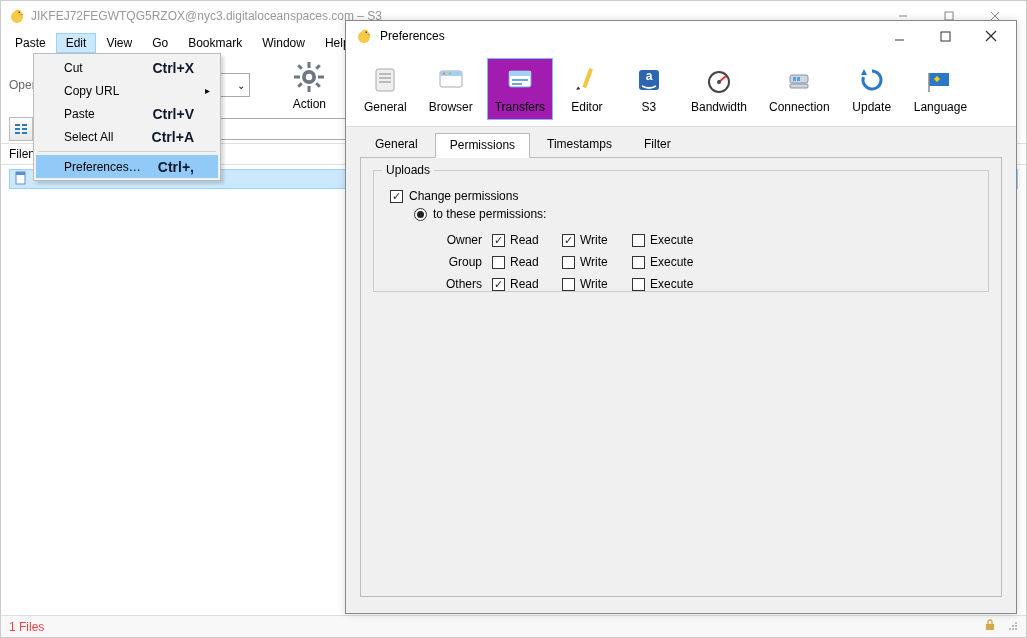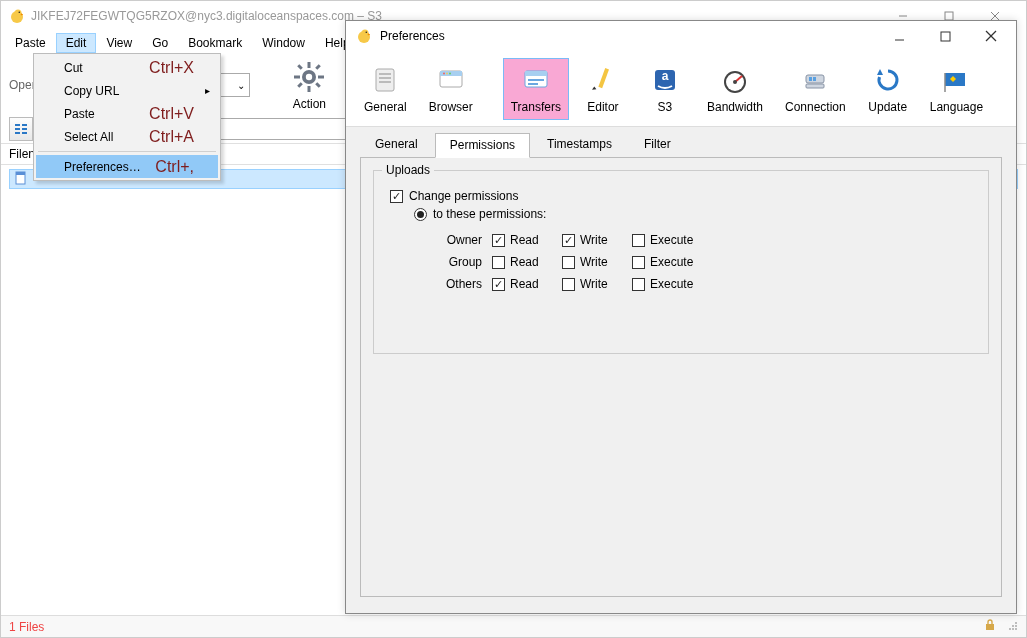--- a/index.html
+++ b/index.html
@@ -30,43 +30,43 @@
 .file-area { position:relative; padding:4px 8px; }
 .file-row { height:20px; display:flex; align-items:center; gap:6px; background:#cce8ff; border:1px solid #99d1ff; padding:0 4px; width:100%; }
 .file-row.sel { background:#cce8ff; }
 
 .statusbar { position:absolute; bottom:0; left:0; right:0; height:22px; border-top:1px solid #ddd; background:#f8f8f8; display:flex; align-items:center; padding:0 8px; justify-content:space-between; color:#ef4444; }
 
 
 .edit-menu { position:absolute; top:53px; left:33px; width:188px; background:#f2f2f2; border:1px solid #bcbcbc; box-shadow:3px 3px 3px rgba(0,0,0,.15); padding:2px; z-index:5; }
 .edit-menu .mi { height:23px; display:flex; align-items:center; justify-content:space-between; padding:0 24px 0 28px; cursor:default; }
 .edit-menu .mi.highlight { background:#91c9f7; }
-.edit-menu .mi .shortcut { color:#7f1d1d; font-size:16px; }
+.edit-menu .mi .shortcut { color:#0f172a; font-size:14px;font-weight:bold; }
 .edit-menu .sep { height:1px; background:#d0d0d0; margin:3px 2px; }
 .edit-menu .mi .arrow { position:absolute; right:8px; font-size:10px; }
 .edit-menu .mi { position:relative; }
 
 
 .pref-dialog { position:absolute; top:20px; left:345px; width:672px; height:594px; background:#f0f0f0; border:1px solid #888; box-shadow:0 0 8px rgba(0,0,0,.15); z-index:10; }
 .pref-titlebar { height:30px; background:#fff; display:flex; align-items:center; justify-content:space-between; padding:0 10px; }
 .pref-titlebar .tleft { display:flex; align-items:center; gap:8px; }
 .pref-titlebar .win-controls { display:flex; gap:16px; }
 .pref-titlebar .wc { width:30px; height:30px; display:flex; align-items:center; justify-content:center; color:#333; }
 
 .pref-icons { height:76px; background:#fff; border-bottom:1px solid #ddd; display:flex; align-items:center; padding:0 10px; gap:6px; }
 .pref-cat { display:flex; flex-direction:column; align-items:center; gap:4px; padding:6px 8px; cursor:default; min-width:56px; }
-.pref-cat.selected { background:#f9a8d4; border:1px solid #7abaf7; padding:5px 7px;margin-left:16px; }
+.pref-cat.selected { background:#a21caf; border:1px solid #7abaf7; padding:5px 7px; }
 .pref-cat .ico { width:32px; height:32px; display:flex; align-items:center; justify-content:center; }
 
 .tab-row { height:30px; display:flex; align-items:flex-end; padding:6px 10px 0 14px; gap:2px; }
 .tab-row .tab { padding:4px 14px 5px; background:#f0f0f0; border:1px solid transparent; position:relative; cursor:default; }
 .tab-row .tab.active { background:#fff; border:1px solid #bbb; border-bottom:1px solid #fff; z-index:2; top:1px; }
 
 .tab-content { margin:0 14px 14px; border:1px solid #bbb; background:#f0f0f0; padding:12px 0 12px 0; height:440px; }
-.groupbox { margin:0 12px; border:1px solid #ccc; position:relative; padding:14px 12px 21px; height:184px; }
+.groupbox { margin:0 12px; border:1px solid #ccc; position:relative; padding:14px 12px 21px; height:122px; }
 .groupbox .legend { position:absolute; top:-8px; left:8px; background:#f0f0f0; padding:0 4px; }
 
 .chk-row { display:flex; align-items:center; gap:6px; margin:4px 0; }
 .chk { width:13px; height:13px; border:1px solid #333; background:#fff; display:flex; align-items:center; justify-content:center; }
 .chk.checked::after { content:"✓"; font-size:11px; color:#222; line-height:1; }
 .radio { width:13px; height:13px; border:1px solid #333; border-radius:50%; background:#fff; display:flex; align-items:center; justify-content:center; }
 .radio.sel::after { content:""; width:7px; height:7px; background:#222; border-radius:50%; }
 
 .perm-grid { margin-left:46px; margin-top:8px; }
 .perm-row { display:flex; align-items:center; gap:10px; height:22px; }

